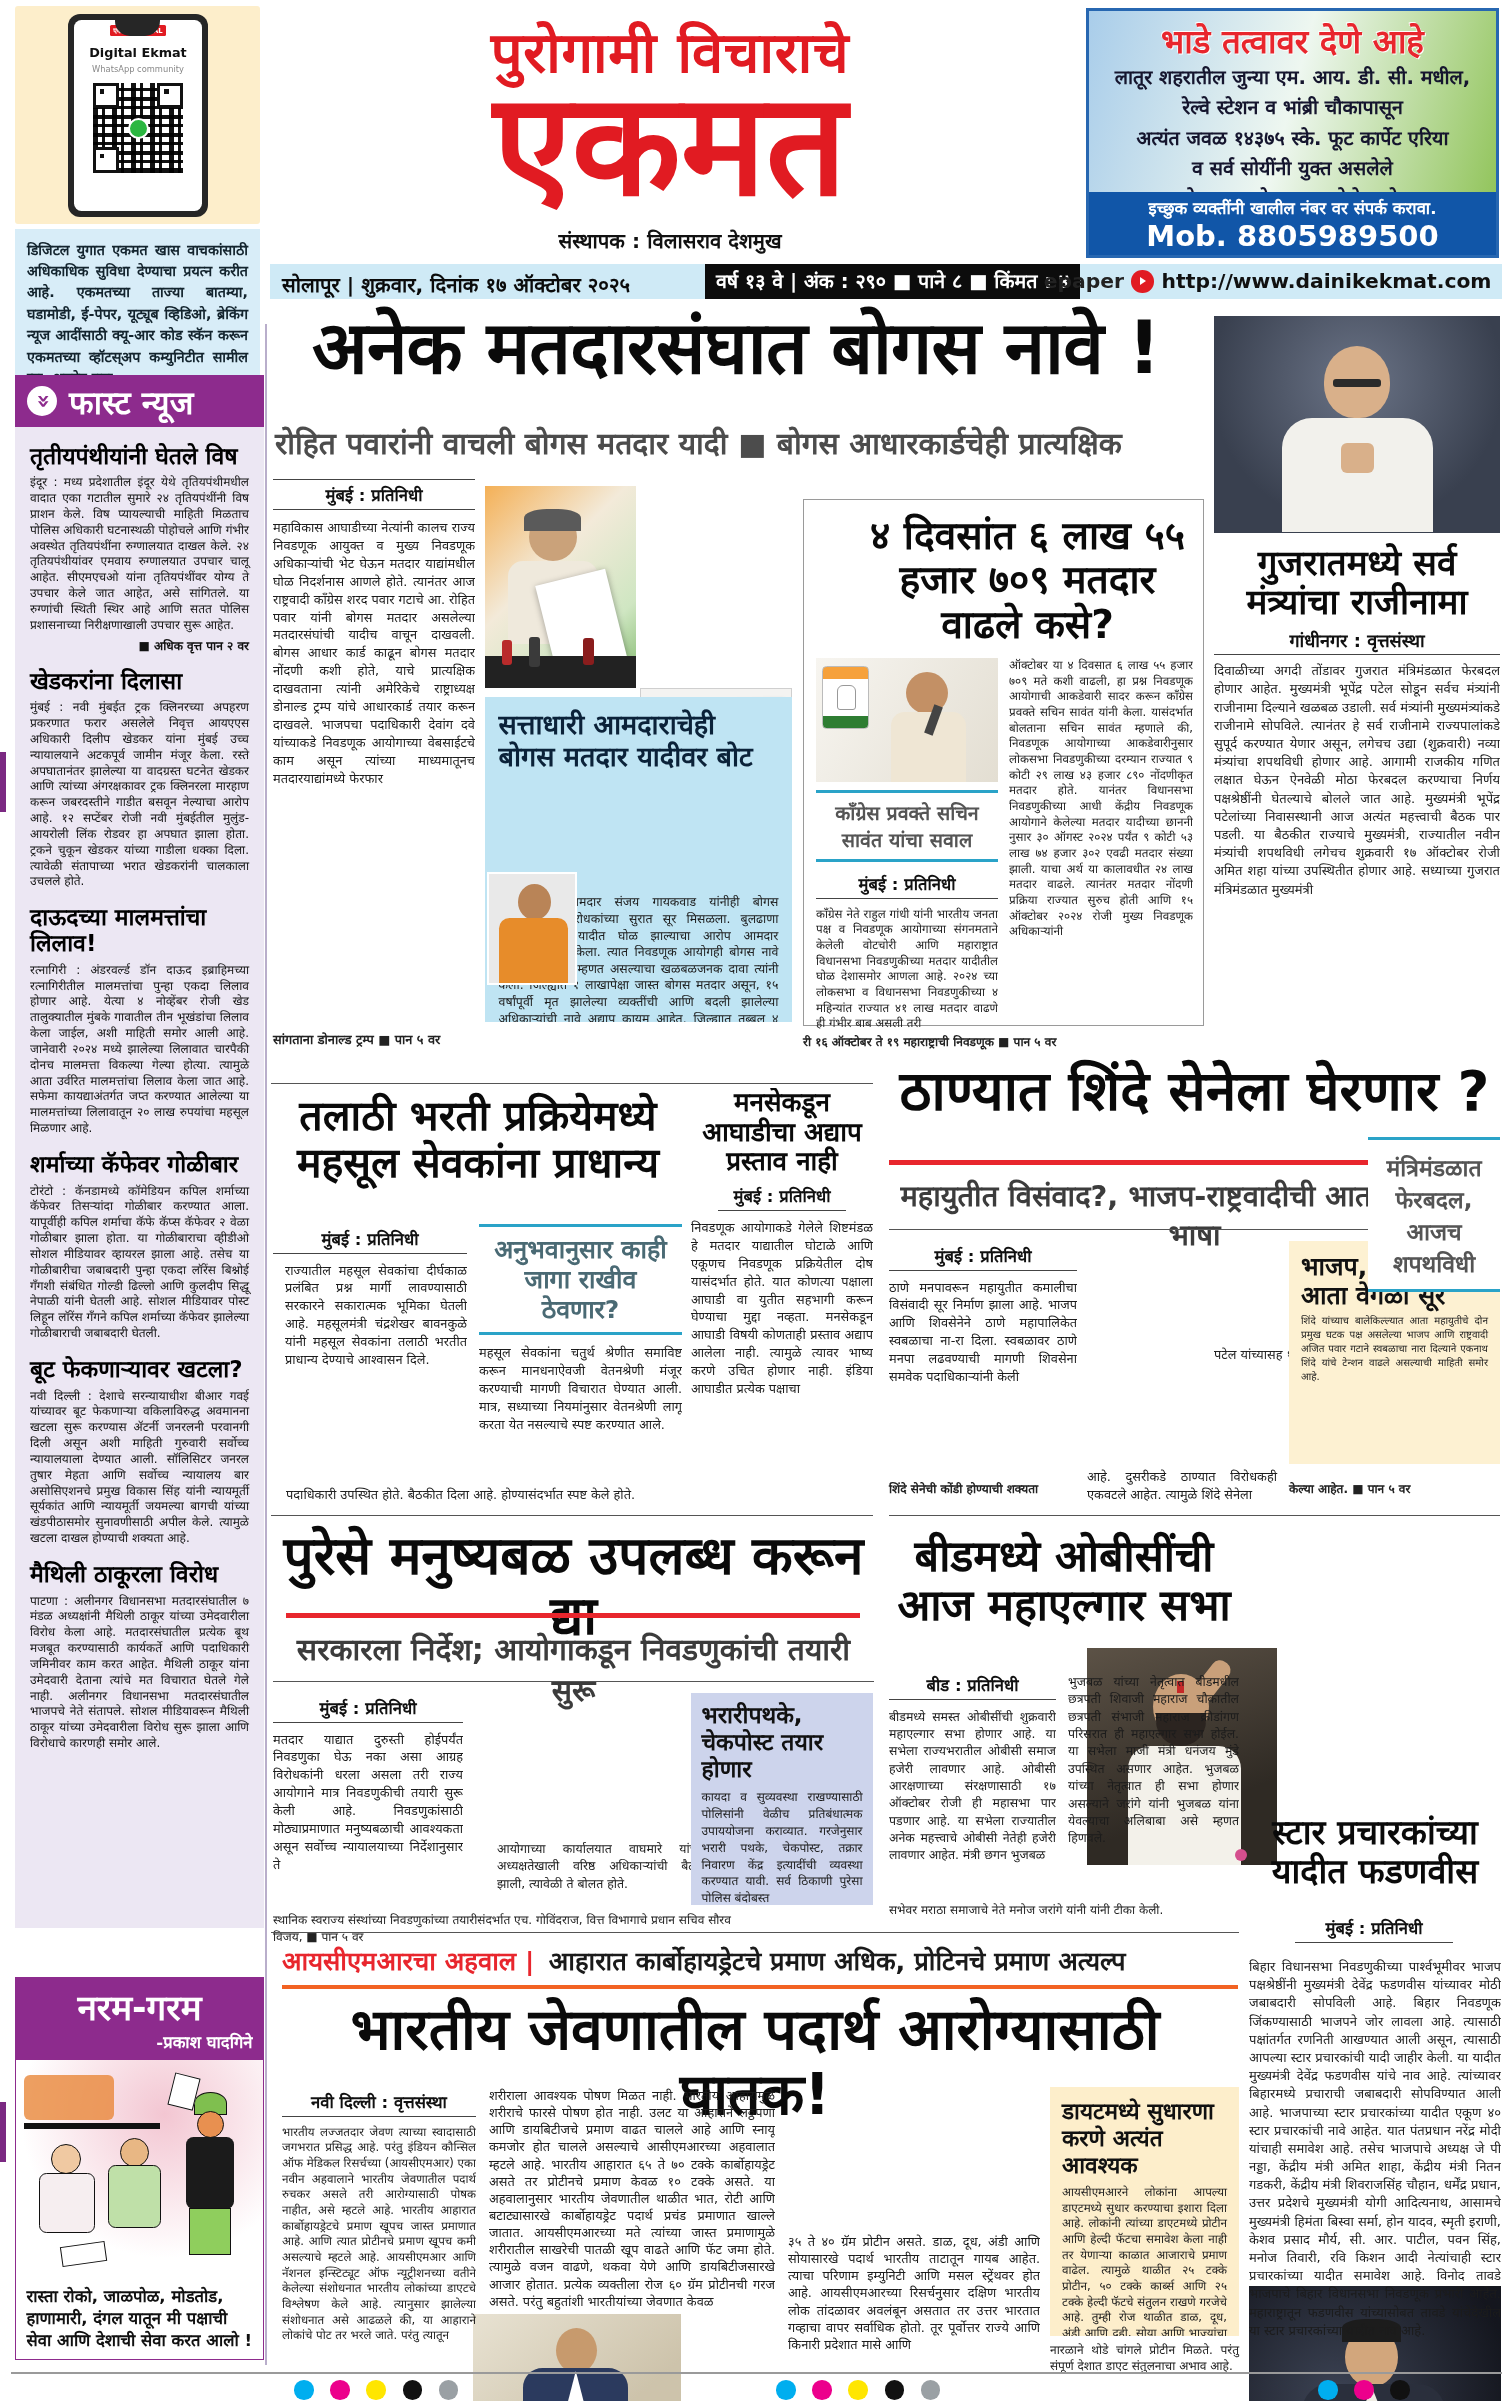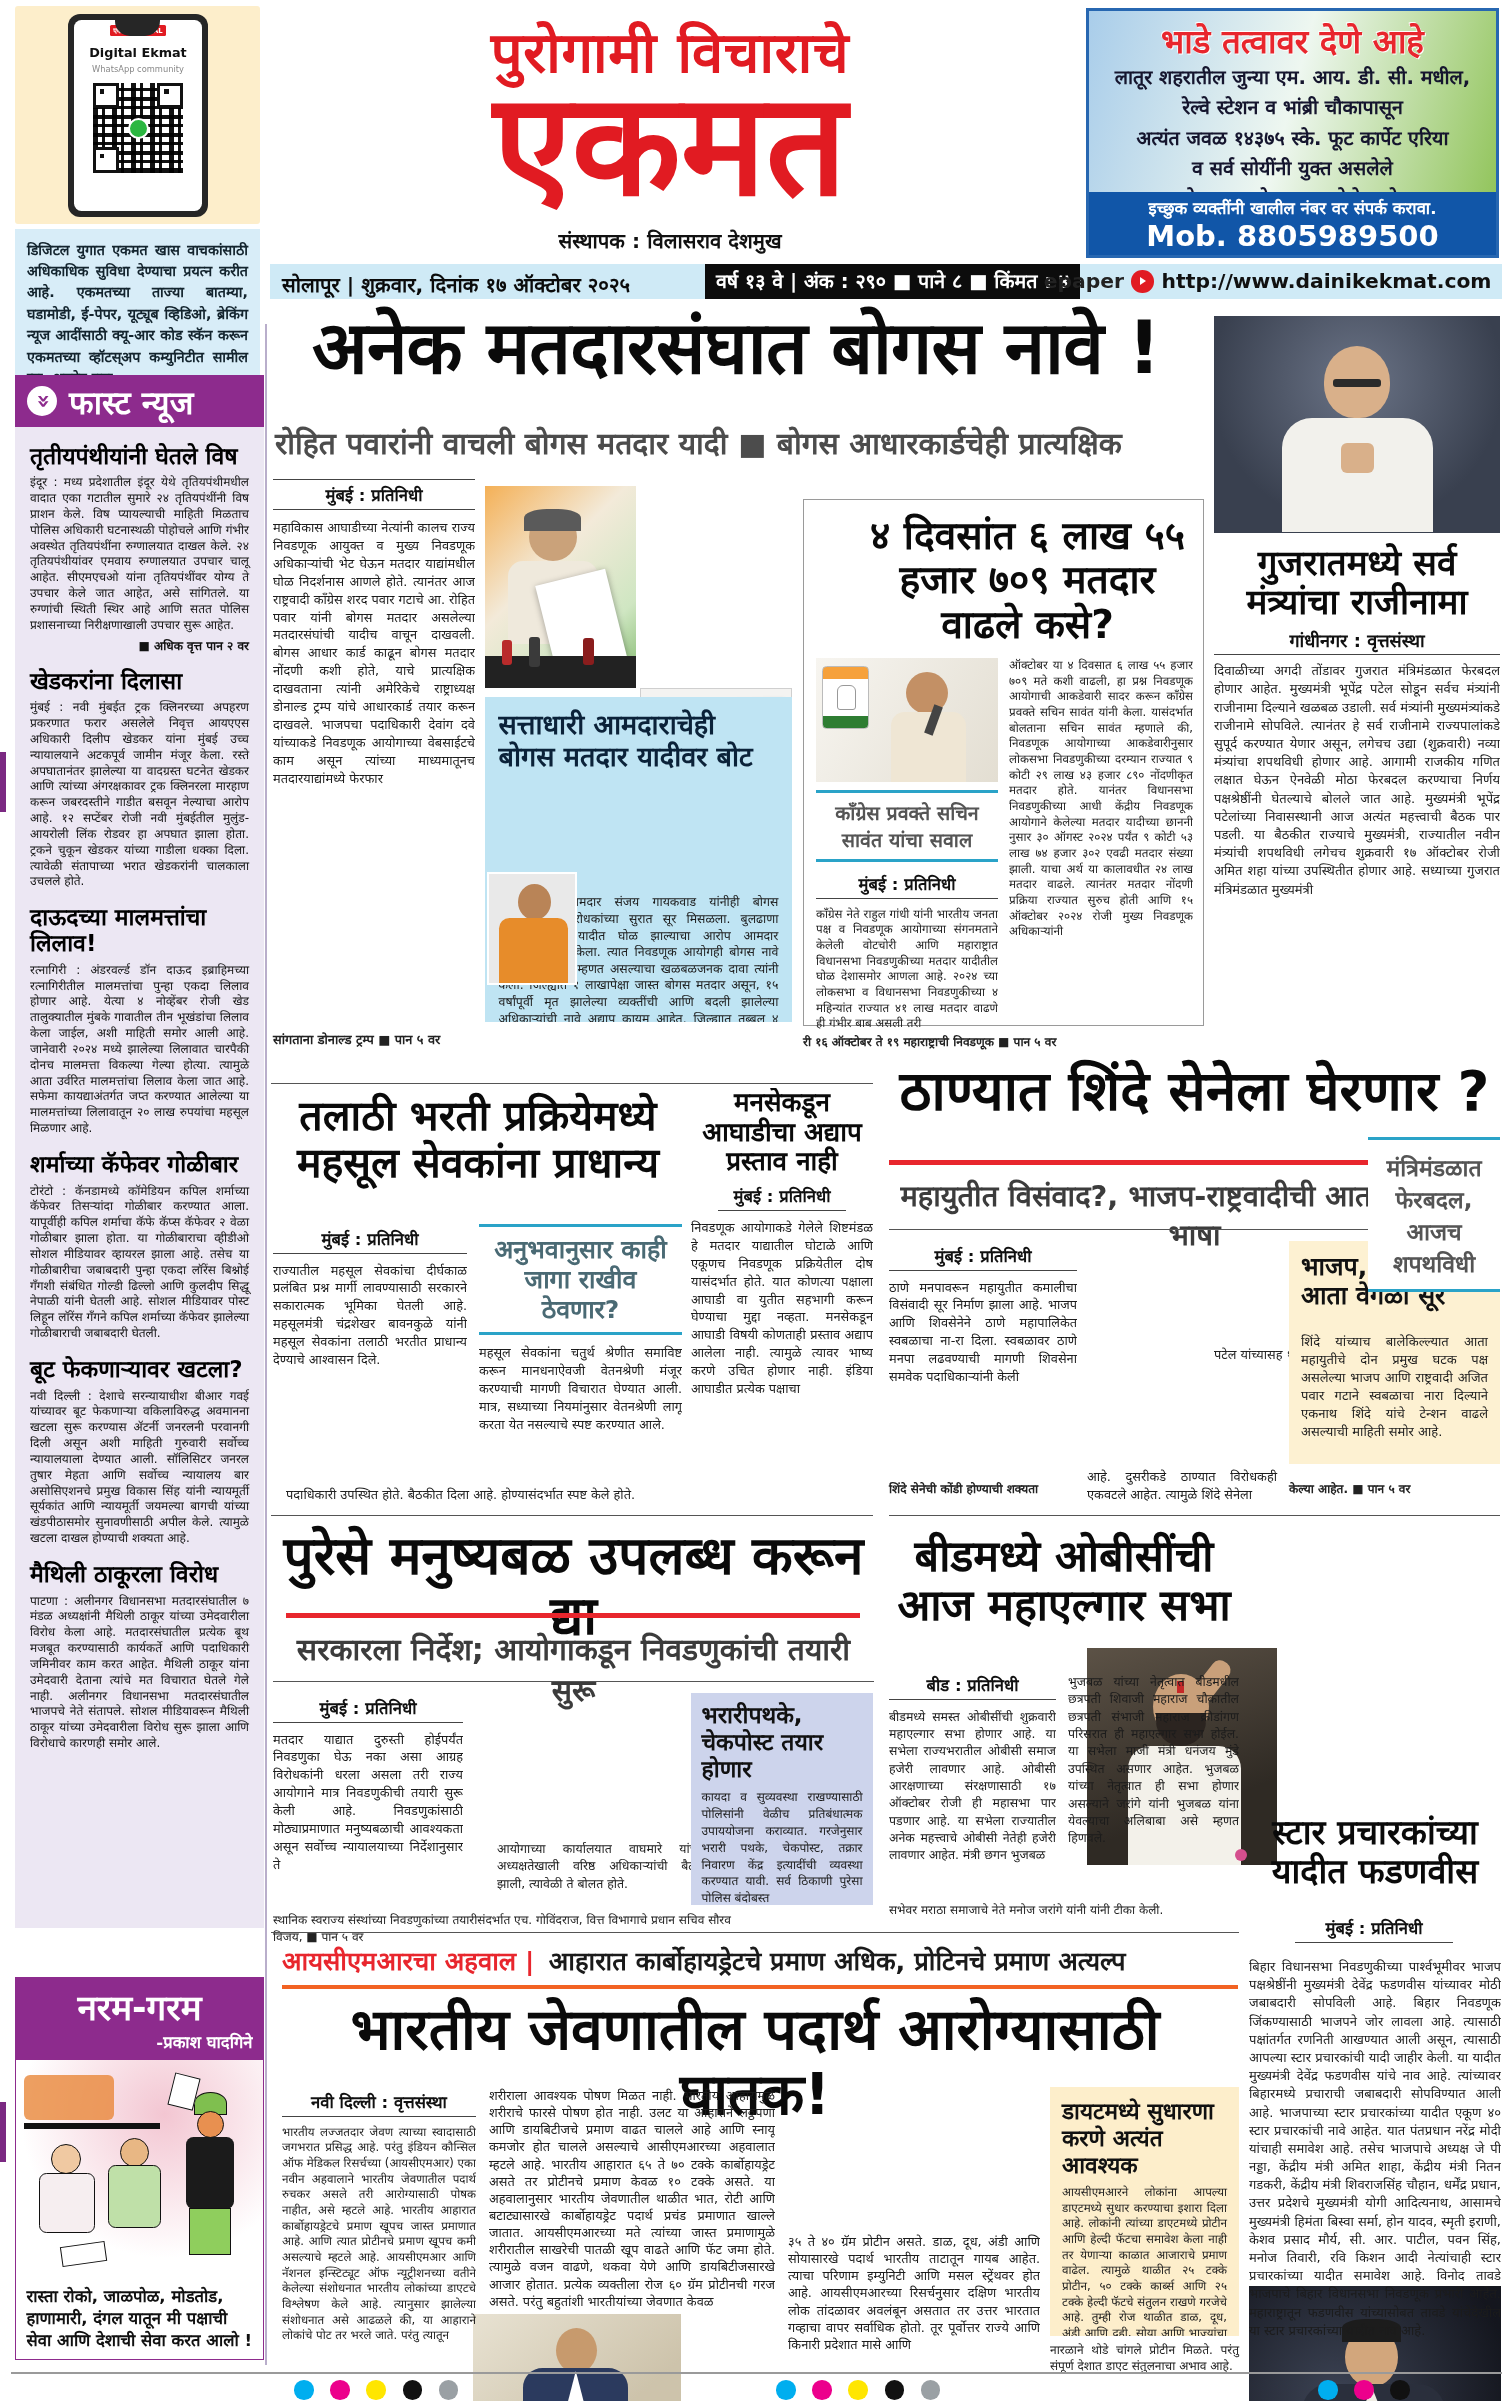--- a/index.html
+++ b/index.html
@@ -225,21 +225,21 @@
       <div class="body-txt jus" style="font-size:13px;">दिवाळीच्या अगदी तोंडावर गुजरात मंत्रिमंडळात फेरबदल होणार आहेत. मुख्यमंत्री भूपेंद्र पटेल सोडून सर्वच मंत्र्यांनी राजीनामा दिल्याने खळबळ उडाली. सर्व मंत्र्यांनी मुख्यमंत्र्यांकडे राजीनामे सोपविले. त्यानंतर हे सर्व राजीनामे राज्यपालांकडे सुपूर्द करण्यात येणार असून, लगेचच उद्या (शुक्रवारी) नव्या मंत्र्यांचा शपथविधी होणार आहे. आगामी राजकीय गणित लक्षात घेऊन ऐनवेळी मोठा फेरबदल करण्याचा निर्णय पक्षश्रेष्ठींनी घेतल्याचे बोलले जात आहे. मुख्यमंत्री भूपेंद्र पटेलांच्या निवासस्थानी आज अत्यंत महत्त्वाची बैठक पार पडली. या बैठकीत राज्याचे मुख्यमंत्री, राज्यातील नवीन मंत्र्यांची शपथविधी लगेचच शुक्रवारी १७ ऑक्टोबर रोजी अमित शहा यांच्या उपस्थितीत होणार आहे. सध्याच्या गुजरात मंत्रिमंडळात मुख्यमंत्री</div>
     </div>
     <div class="frag" style="margin-top:4.5px;font-weight:400;font-size:12.8px;">पटेल यांच्यासह १७ मंत्र्यांचा समावेश आहे.</div>
   </div>
 
   <div class="abs hair" style="left:271px;top:1083px;width:602px;"></div>
 
   <div class="abs ctr h-sec" style="left:273px;top:1093px;width:410px;font-size:41px;">तलाठी भरती प्रक्रियेमध्ये महसूल सेवकांना प्राधान्य</div>
   <div class="abs clip" style="left:273px;top:1224px;width:194px;height:250px;">
     <div class="byline">मुंबई : प्रतिनिधी</div>
-    <div class="body-txt jus" style="margin-top:7.5px;">राज्यातील महसूल सेवकांचा दीर्घकाळ प्रलंबित प्रश्न मार्गी लावण्यासाठी सरकारने सकारात्मक भूमिका घेतली आहे. महसूलमंत्री चंद्रशेखर बावनकुळे यांनी महसूल सेवकांना तलाठी भरतीत प्राधान्य देण्याचे आश्वासन दिले.</div>
+    <div class="body-txt jus" style="margin-top:7.5px;margin-left:12px;">राज्यातील महसूल सेवकांचा दीर्घकाळ प्रलंबित प्रश्न मार्गी लावण्यासाठी सरकारने सकारात्मक भूमिका घेतली आहे. महसूलमंत्री चंद्रशेखर बावनकुळे यांनी महसूल सेवकांना तलाठी भरतीत प्राधान्य देण्याचे आश्वासन दिले.</div>
   </div>
   <div class="abs clip" style="left:479px;top:1224px;width:203px;height:250px;">
     <div class="teal-sub">अनुभवानुसार काही जागा राखीव ठेवणार?</div>
     <div class="body-txt jus" style="margin-top:9px;">महसूल सेवकांना चतुर्थ श्रेणीत समाविष्ट करून मानधनाऐवजी वेतनश्रेणी मंजूर करण्याची मागणी विचारात घेण्यात आली. मात्र, सध्याच्या नियमांनुसार वेतनश्रेणी लागू करता येत नसल्याचे स्पष्ट करण्यात आले.</div>
   </div>
 
   <div class="abs clip" style="left:691px;top:1088px;width:182px;height:388px;">
     <div class="ctr h-sec" style="font-size:26px;">मनसेकडून आघाडीचा अद्याप प्रस्ताव नाही</div>
     <div class="byline" style="width:70%;margin:4.5px auto 0;">मुंबई : प्रतिनिधी</div>
     <div class="body-txt jus" style="margin-top:7.5px;">निवडणूक आयोगाकडे गेलेले शिष्टमंडळ हे मतदार याद्यातील घोटाळे आणि एकूणच निवडणूक प्रक्रियेतील दोष यासंदर्भात होते. यात कोणत्या पक्षाला आघाडी वा युतीत सहभागी करून घेण्याचा मुद्दा नव्हता. मनसेकडून आघाडी विषयी कोणताही प्रस्ताव अद्याप आलेला नाही. त्यामुळे त्यावर भाष्य करणे उचित होणार नाही. इंडिया आघाडीत प्रत्येक पक्षाचा</div>
@@ -258,21 +258,21 @@
     <div class="abs" style="left:66px;top:25.6px;width:56px;height:65px;border-radius:50%;background:#c9a07a;"></div>
     <div class="abs" style="left:69px;top:65px;width:50px;height:33px;border-radius:0 0 30px 30px;background:#2b2420;"></div>
     <div class="abs" style="left:90px;top:33px;width:6.8px;height:12px;background:#c62828;"></div>
     <div class="abs" style="left:113px;top:9px;width:19.6px;height:53px;background:#c9a07a;border-radius:9px;transform:rotate(38deg);"></div>
     <div class="abs" style="left:41px;top:98px;width:113px;height:119px;border-radius:22.6px 22.6px 0 0;background:#f3f1ea;"></div>
     <div class="abs" style="left:148px;bottom:4.5px;width:12px;height:12px;border-radius:50%;background:#d54f8e;"></div>
   </div>
   <div class="abs body-txt jus" style="left:1087px;top:1468px;width:190px;">आहे. दुसरीकडे ठाण्यात विरोधकही एकवटले आहेत. त्यामुळे शिंदे सेनेला</div>
   <div class="abs yellowbox clip" style="left:1289px;top:1241px;width:211px;height:223px;padding:10.5px 12px;">
     <div style="font-size:25px;font-weight:800;line-height:1.18;">भाजप, राष्ट्रवादीचा आता वेगळा सूर</div>
-    <div class="body-txt jus" style="margin-top:22px;font-size:13px;">शिंदे यांच्याच बालेकिल्ल्यात आता महायुतीचे दोन प्रमुख घटक पक्ष असलेल्या भाजप आणि राष्ट्रवादी अजित पवार गटाने स्वबळाचा नारा दिल्याने एकनाथ शिंदे यांचे टेन्शन वाढले असल्याची माहिती समोर आहे.</div>
+    <div class="body-txt jus" style="margin-top:3px;font-size:10px;">शिंदे यांच्याच बालेकिल्ल्यात आता महायुतीचे दोन प्रमुख घटक पक्ष असलेल्या भाजप आणि राष्ट्रवादी अजित पवार गटाने स्वबळाचा नारा दिल्याने एकनाथ शिंदे यांचे टेन्शन वाढले असल्याची माहिती समोर आहे.</div>
   </div>
   <div class="abs frag" style="left:889px;top:1480px;width:188px;font-size:12px;">शिंदे सेनेची कोंडी होण्याची शक्यता</div>
   <div class="abs frag" style="left:1289px;top:1480px;width:211px;font-size:12px;">केल्या आहेत.   ■ पान ५ वर</div>
 
   <div class="abs frag" style="left:286px;top:1485px;width:587px;font-weight:400;">पदाधिकारी उपस्थित होते. बैठकीत      दिला आहे.           होण्यासंदर्भात स्पष्ट केले होते.</div>
   <div class="abs hair" style="left:271px;top:1515px;width:602px;"></div>
   <div class="abs ctr h-sec" style="left:273px;top:1526px;width:601px;font-size:53px;">पुरेसे मनुष्यबळ उपलब्ध करून द्या</div>
   <div class="abs redrule" style="left:286px;top:1613px;width:574px;"></div>
   <div class="abs ctr" style="left:273px;top:1628px;width:601px;font-size:30px;font-weight:800;color:#3c3c3c;">सरकारला निर्देश; आयोगाकडून निवडणुकांची तयारी सुरू</div>
   <div class="abs hair" style="left:273px;top:1681px;width:601px;"></div>

